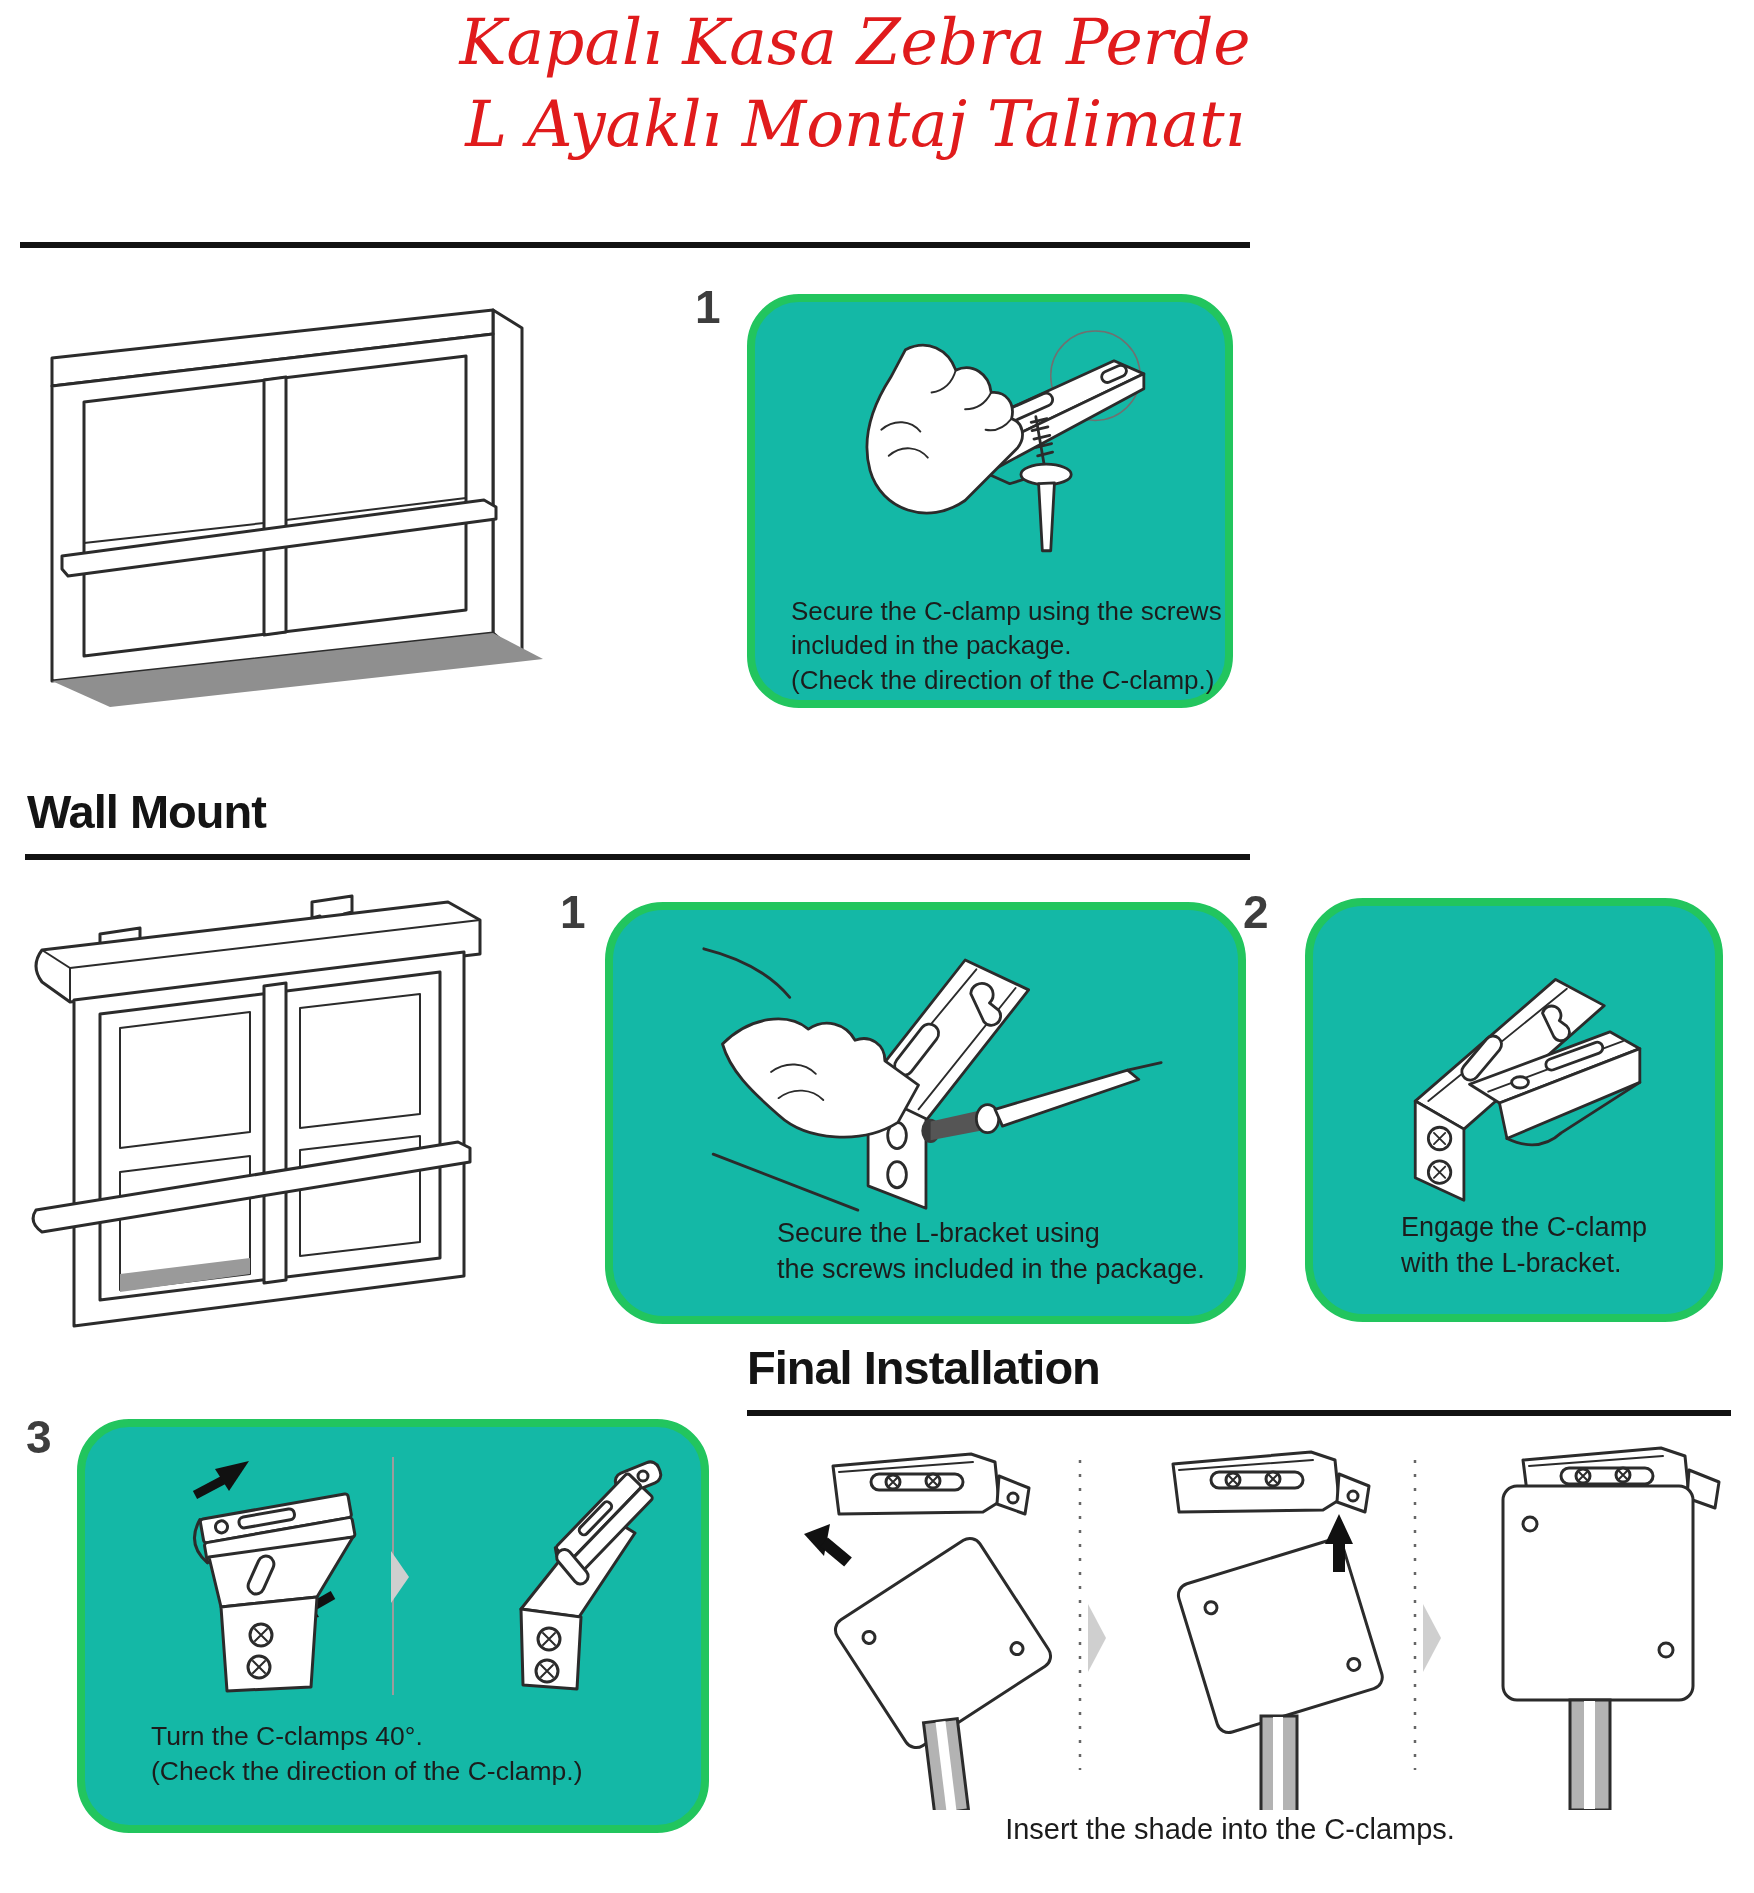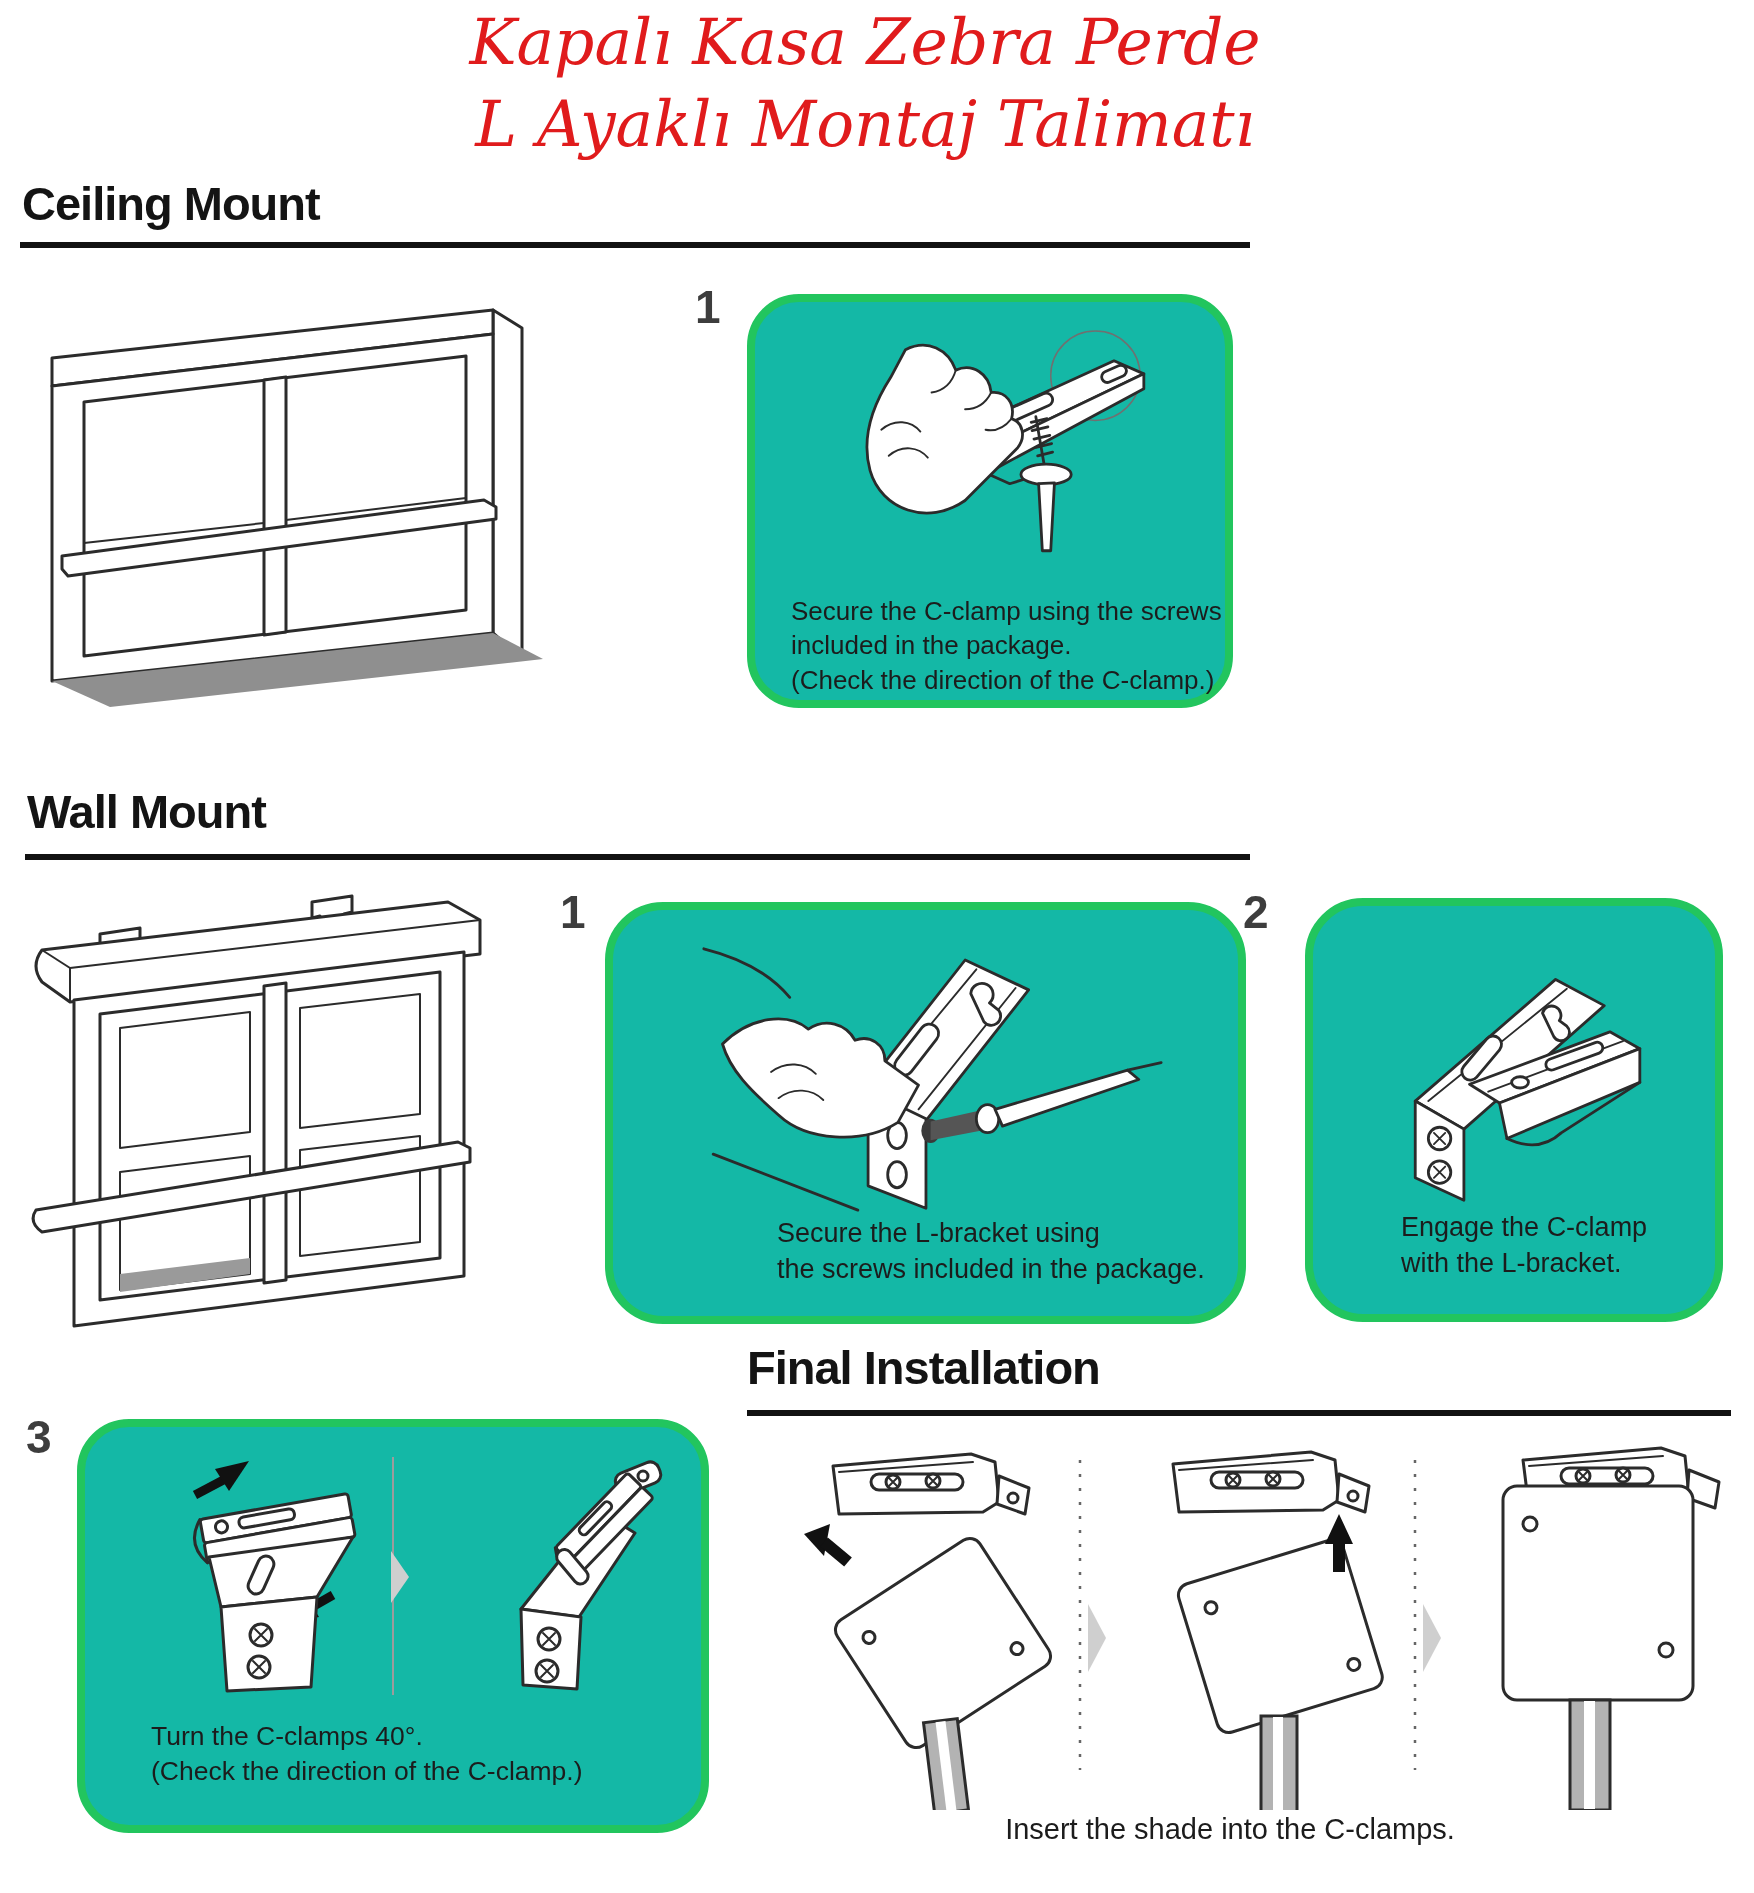--- a/index.html
+++ b/index.html
@@ -1,21 +1,21 @@
 <!DOCTYPE html>
 <html><head>
 <meta charset="utf-8">
 <style>
   html,body{margin:0;padding:0;background:#ffffff;}
   #page{position:relative;width:1754px;height:1893px;background:#ffffff;overflow:hidden;
         font-family:"Liberation Sans",sans-serif;color:#161616;}
 
   .title-line{position:absolute;left:0;width:1710px;text-align:center;
               font-family:"DejaVu Serif",serif;font-style:italic;
-              font-size:63px;color:#e01b1c;white-space:nowrap;margin-left:10px;}
+              font-size:63px;color:#e01b1c;white-space:nowrap;}
 
   .section-heading{position:absolute;font-weight:700;font-size:47px;
                    letter-spacing:-1px;color:#141414;white-space:nowrap;}
   .rule{position:absolute;height:6px;background:#121212;}
 
   .step-number{position:absolute;font-weight:700;font-size:46px;color:#3d3d3d;}
 
   .step-box{position:absolute;background:#14b8a6;border:8px solid #22c55e;border-radius:52px;}
 
   .box-caption{position:absolute;font-size:26px;line-height:1.32;color:#1c1c1c;}
@@ -32,21 +32,20 @@
   .blk{fill:#111111;stroke:none;}
 </style>
 </head>
 <body>
 
 <div id="page">
 
   <div class="title-line" style="top:6px;">Kapalı Kasa Zebra Perde</div>
   <div class="title-line" style="top:88px;">L Ayaklı Montaj Talimatı</div>
 
-  <div class="section-heading" style="left:22px;top:176px;">Ceiling Mount</div>
   <div class="rule" style="left:20px;top:242px;width:1230px;"></div>
 
   <div class="illus" style="left:38px;top:262px;width:525px;height:445px;">
     <svg viewBox="0 0 525 445">
       <polygon class="ln" points="455,48 484,66 484,396 455,371" fill="#f0f0f0"></polygon>
       <polygon class="ln" points="14,96 455,48 455,72 14,124"></polygon>
       <polygon class="ln" points="14,124 455,72 455,371 14,419"></polygon>
       <polygon class="ln" points="46,140 428,94 428,348 46,394"></polygon>
       <polygon class="ln" points="226,118 248,115 248,370 226,373"></polygon>
       <line class="ln-n thin" x1="46" y1="281" x2="226" y2="261"></line>

